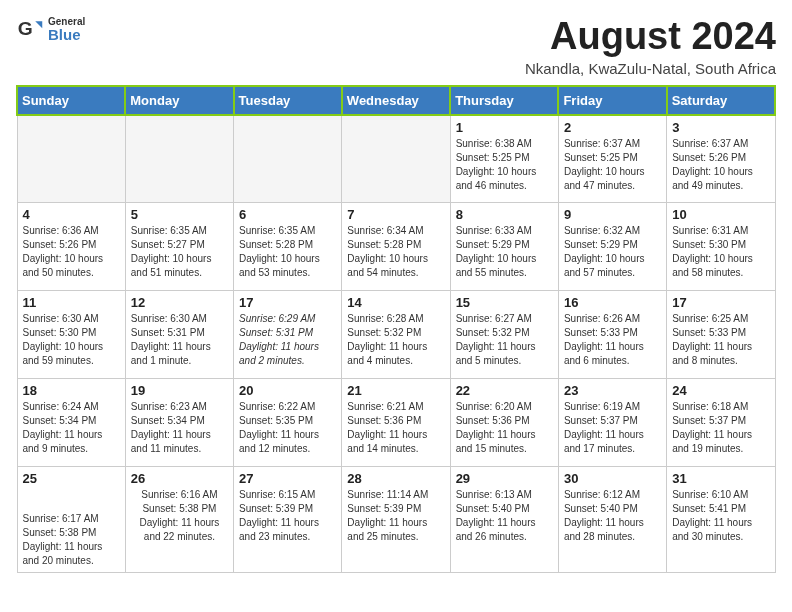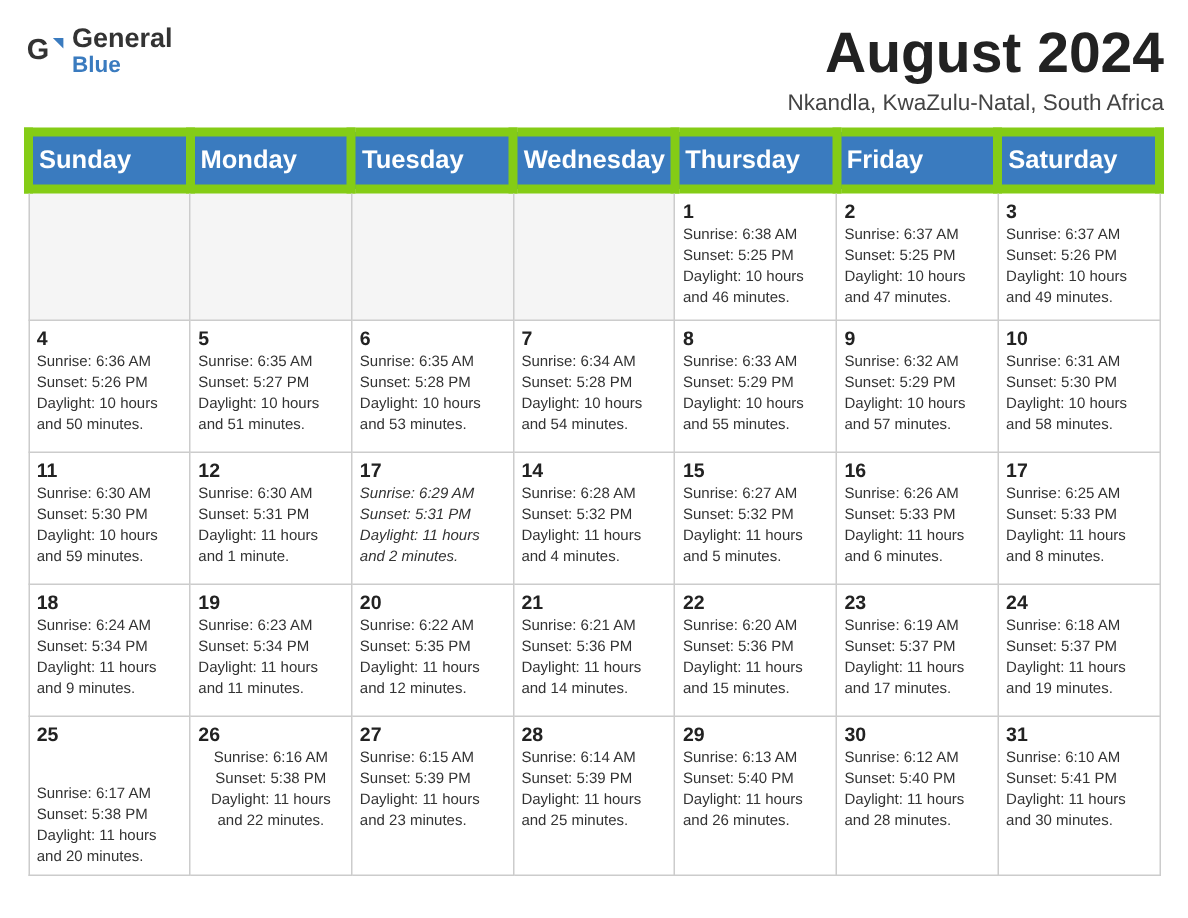--- a/index.html
+++ b/index.html
@@ -20,21 +20,21 @@
       display: flex;
       align-items: center;
       gap: 4px;
     }
     .logo-text {
       display: flex;
       flex-direction: column;
       line-height: 1.1;
     }
     .logo-general {
-      font-size: 18px;
+      font-size: 10px;
       font-weight: bold;
       color: #333;
     }
     .logo-blue {
       font-size: 15px;
       font-weight: bold;
       color: #3a7bbf;
     }
     .logo-icon {
       width: 28px;
@@ -55,25 +55,25 @@
       margin-top: 2px;
     }
     .calendar {
       width: 100%;
       border-collapse: collapse;
       table-layout: fixed;
     }
     .calendar th {
       background: #3a7bbf;
       color: #fff;
-      font-size: 17px;
+      font-size: 13px;
       font-weight: bold;
       padding: 6px 4px;
       text-align: left;
-      border: 6px solid #84cc16;
+      border: 2px solid #84cc16;
     }
     .calendar td {
       vertical-align: top;
       border: 1px solid #ccc;
       padding: 4px 5px;
       font-size: 10.5px;
       color: #222;
       background: #fff;
       height: 88px;
     }
@@ -322,21 +322,21 @@
         </td>
         <td>
           <div class="day-number">27</div>
           <div class="day-info" style="white-space: pre-line;">Sunrise: 6:15 AM
 Sunset: 5:39 PM
 Daylight: 11 hours
 and 23 minutes.</div>
         </td>
         <td>
           <div class="day-number">28</div>
-          <div class="day-info" style="white-space: pre-line;">Sunrise: 6:14 AM
+          <div class="day-info" style="white-space: pre-line;">Sunrise: 11:14 AM
 Sunset: 5:39 PM
 Daylight: 11 hours
 and 25 minutes.</div>
         </td>
         <td>
           <div class="day-number">29</div>
           <div class="day-info" style="white-space: pre-line;">Sunrise: 6:13 AM
 Sunset: 5:40 PM
 Daylight: 11 hours
 and 26 minutes.</div>

